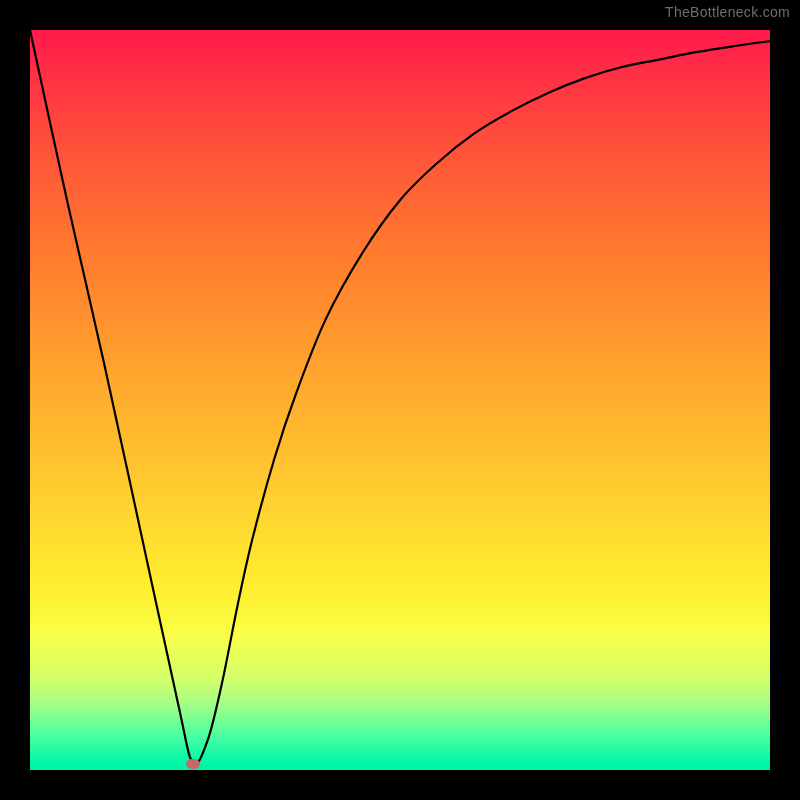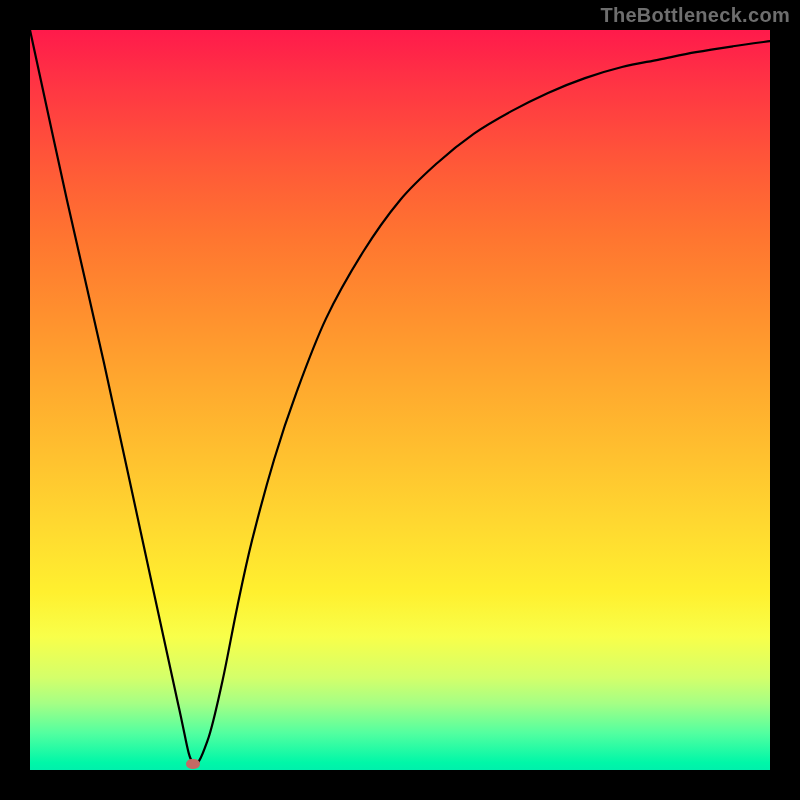--- a/index.html
+++ b/index.html
@@ -37,22 +37,22 @@
       #a5ff85 91%,
       #53ffa0 95%,
       #00f7a8 99%,
       #00f0ac 100%
     );
   }
   .watermark {
     position: absolute;
     top: 4px;
     right: 10px;
-    font-size: 20px;
-    font-weight: 700;
+    font-size: 14px;
+    font-weight: 400;
     color: #6e6e6e;
     letter-spacing: 0.3px;
   }
   svg.curve {
     position: absolute;
     left: 0;
     top: 0;
     width: 740px;
     height: 740px;
   }

